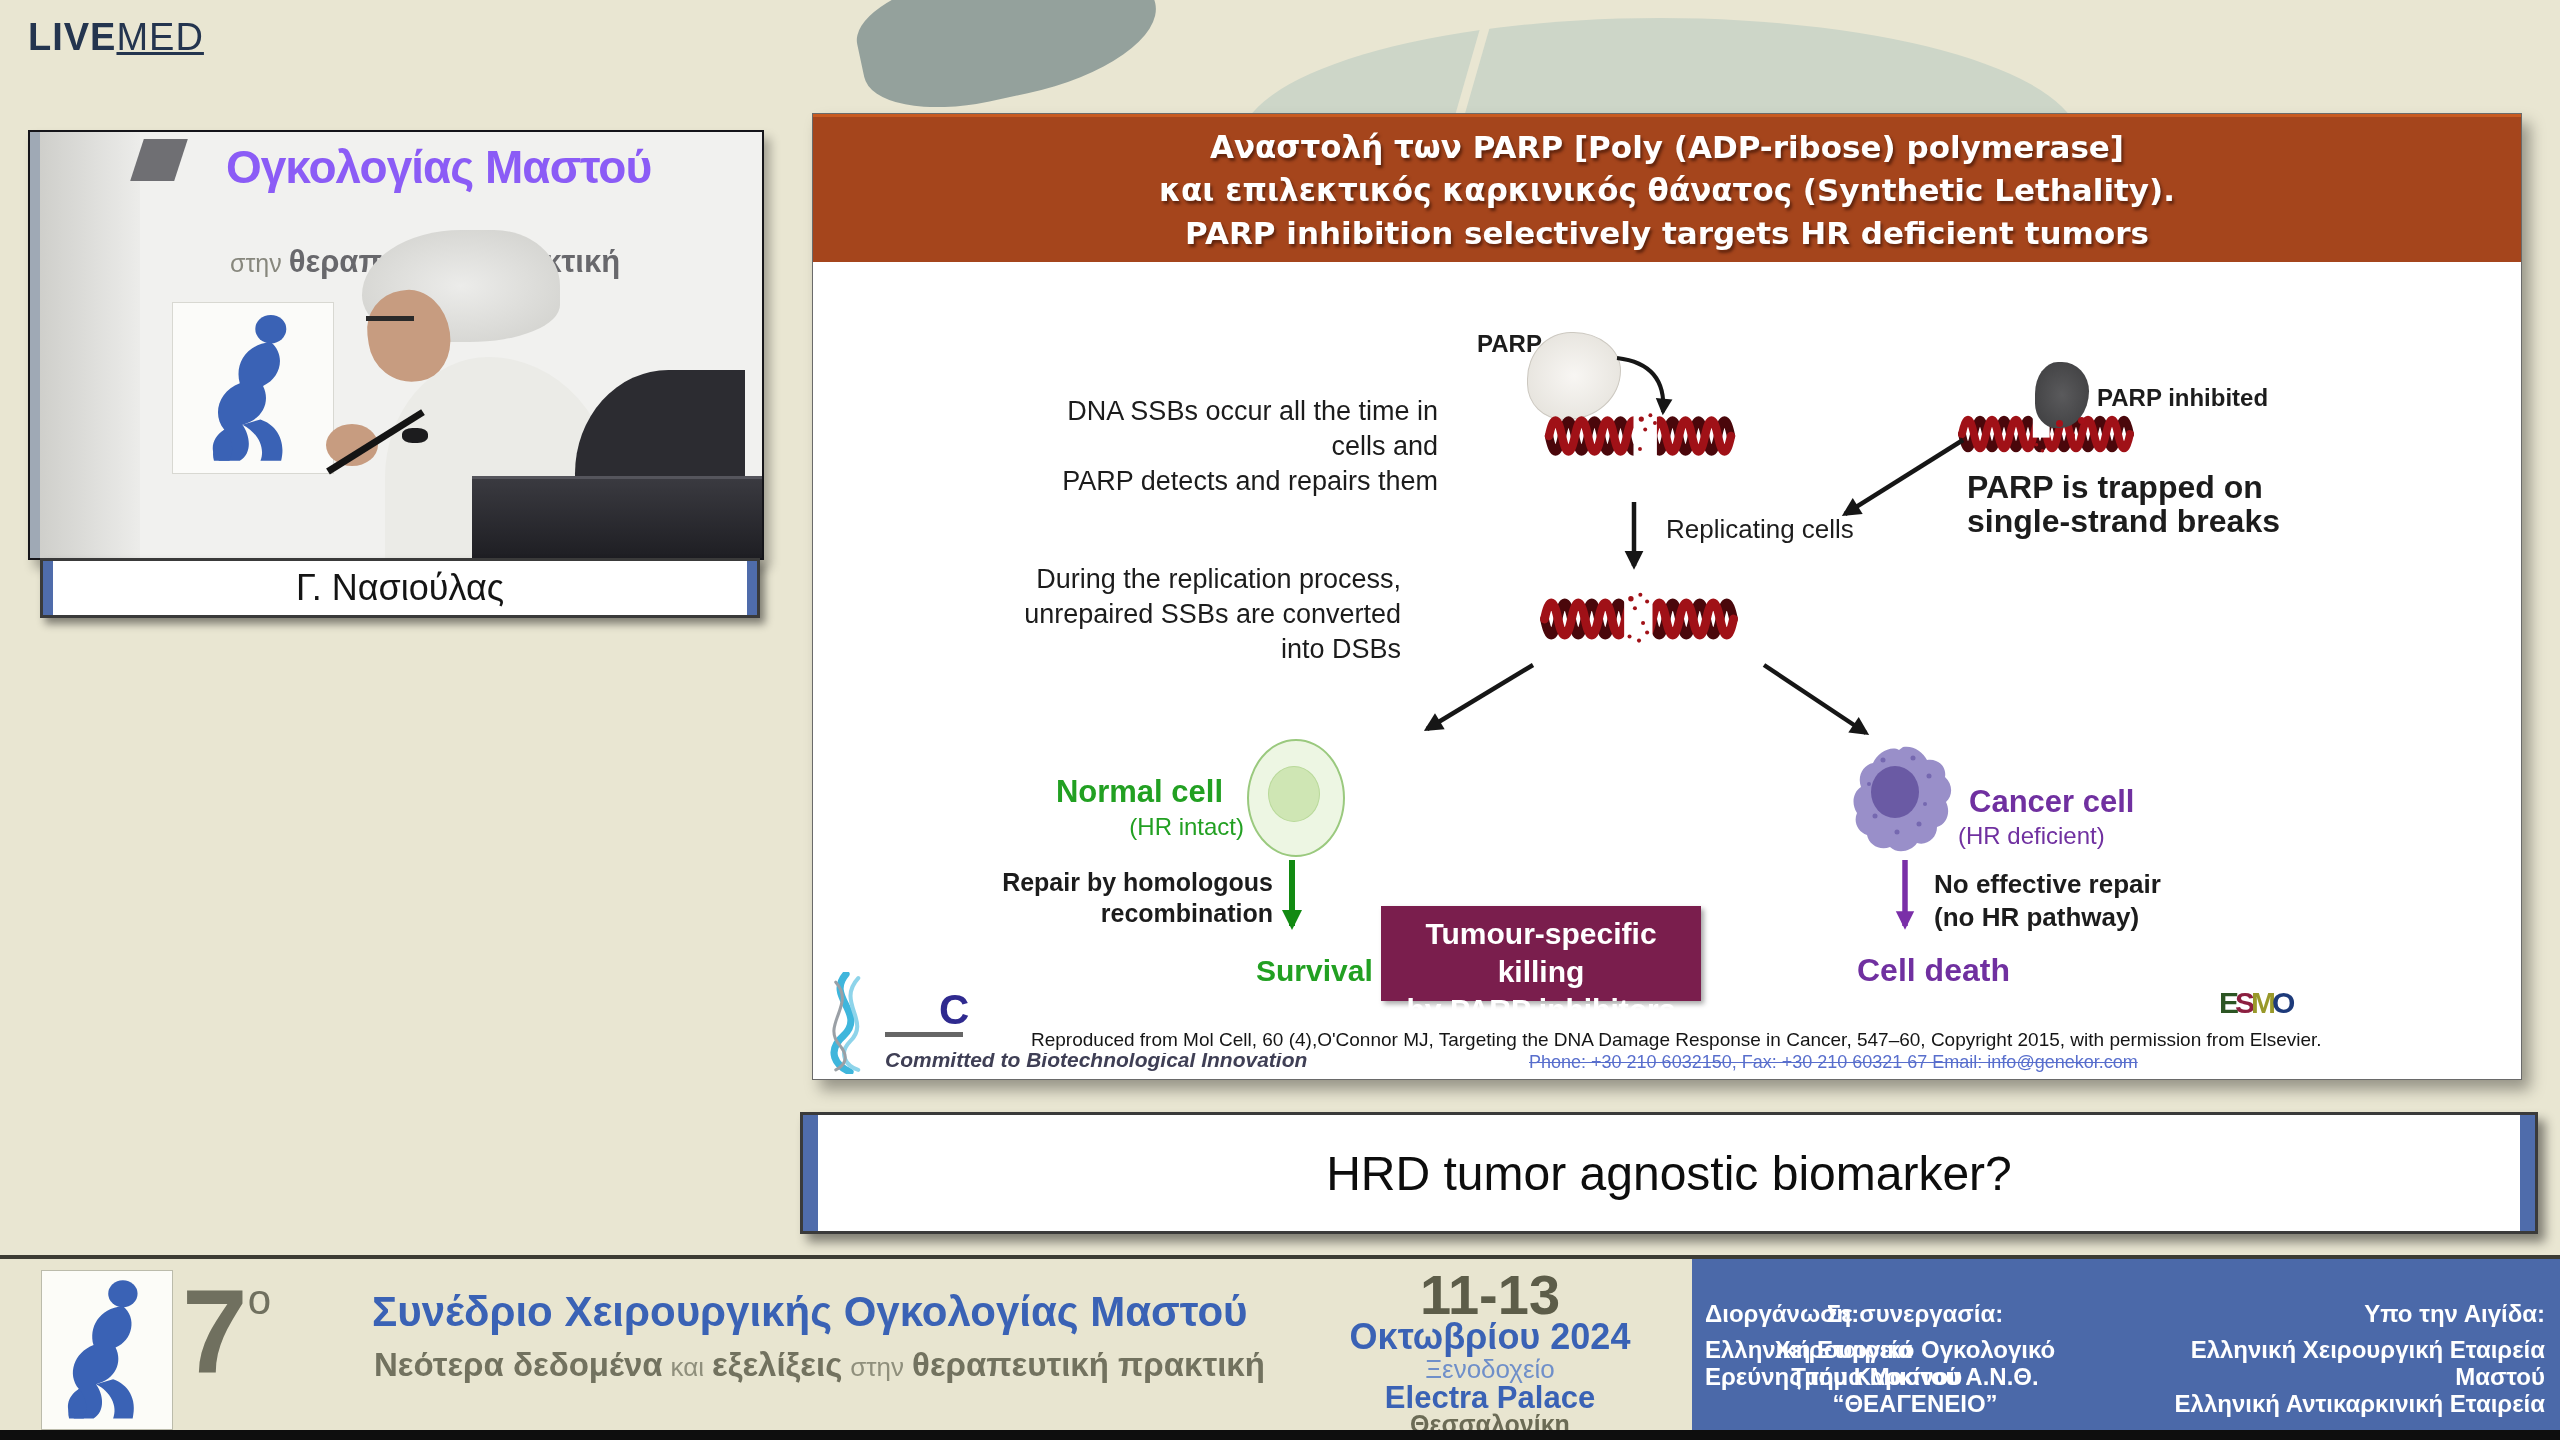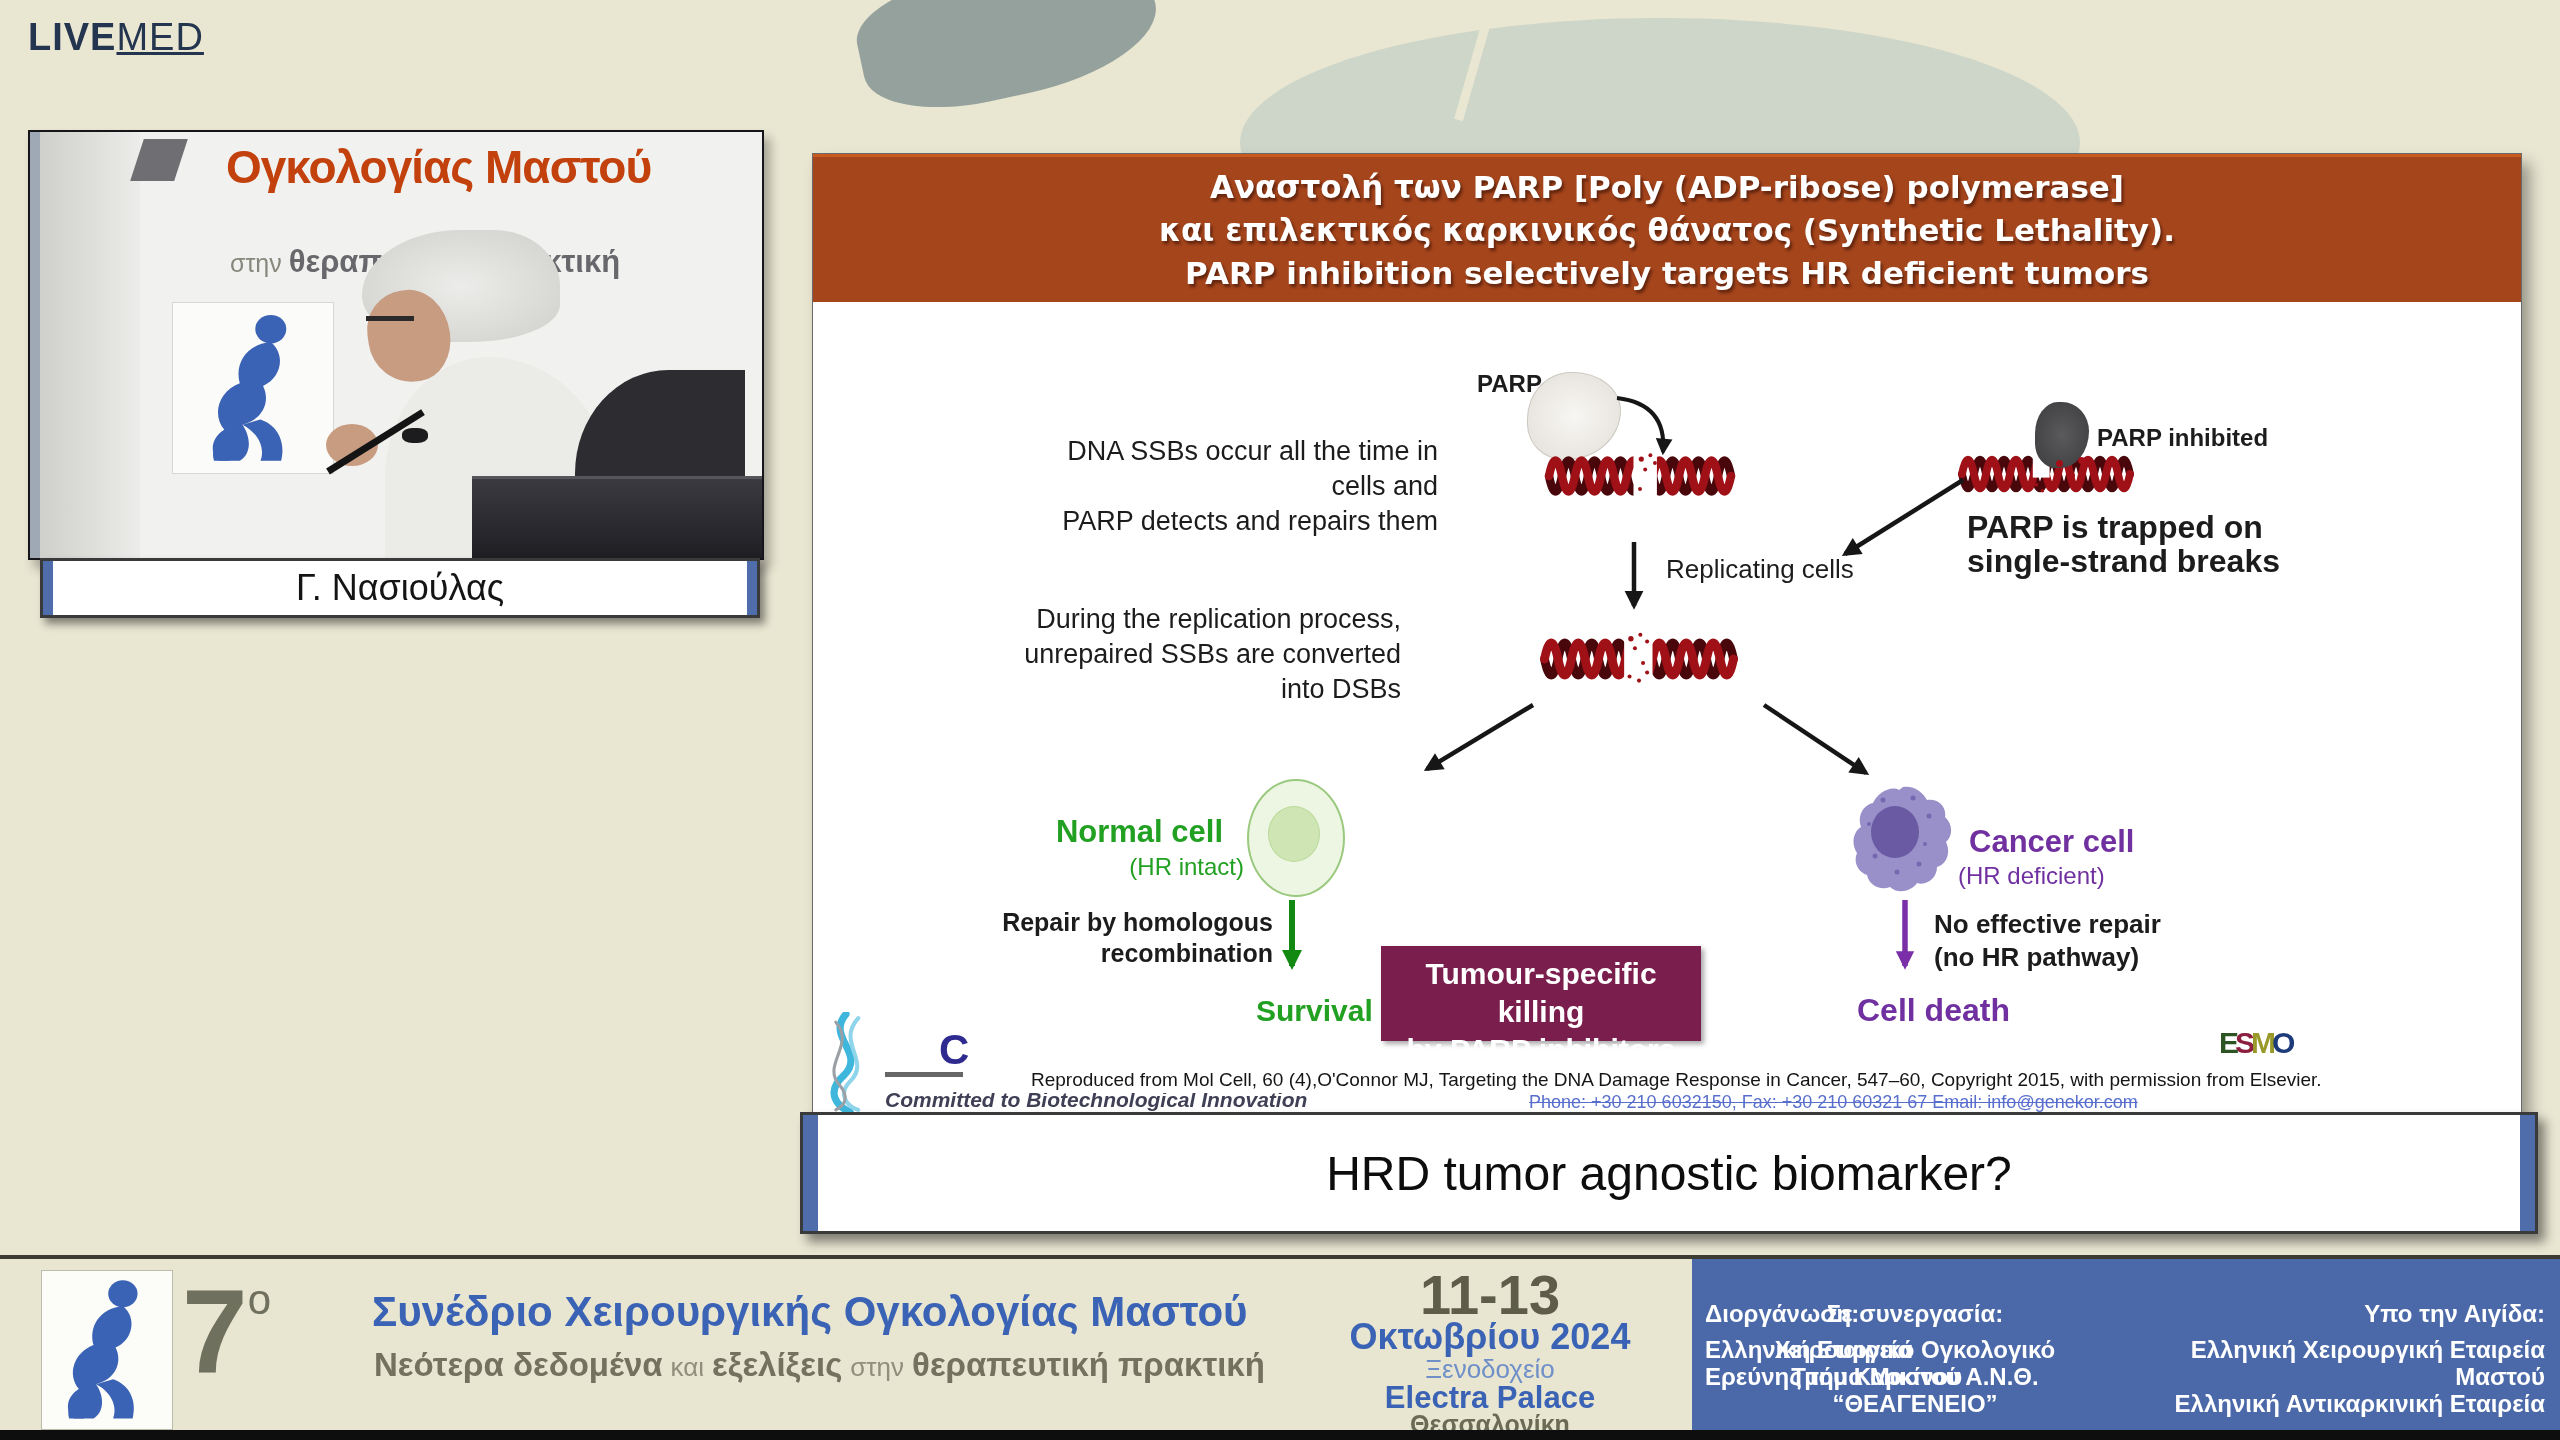--- a/index.html
+++ b/index.html
@@ -18,21 +18,21 @@
   .wm-slit{left:1468px;top:20px;width:9px;height:102px;background:#e9e6d2;transform:rotate(16deg);}
   .wm-dark{left:858px;top:-32px;width:300px;height:128px;background:#8b9996;opacity:.9;
            border-radius:40% 60% 55% 45%;transform:rotate(-12deg);}
 
   
   .video{left:28px;top:130px;width:732px;height:426px;background:#f1f1ef;border:2px solid #15151a;
          box-shadow:6px 8px 10px rgba(0,0,0,.30);overflow:hidden;}
   .v-edge{left:0;top:0;width:10px;height:426px;background:#9fa9b5;}
   .v-wall{left:10px;top:0;width:100px;height:426px;background:linear-gradient(90deg,#cfcfcb,#ececea);}
   .v-stripe{left:107px;top:7px;width:44px;height:42px;background:#6f6f73;transform:skewX(-18deg);}
-  .v-title{left:196px;top:8px;font-size:46px;font-weight:bold;color:#c2410c;letter-spacing:-1px;text-align:right;}
+  .v-title{left:196px;top:8px;font-size:46px;font-weight:bold;color:#8b5cf6;letter-spacing:-1px;text-align:right;}
   .v-sub{left:200px;top:66px;white-space:nowrap;}
   .v-sub .big{font-size:33px;font-weight:bold;color:#5a5a5e;}
   .v-sub .sm{font-size:25px;color:#87877d;margin:0 7px;}
   .v-sub2{left:200px;top:112px;white-space:nowrap;}
   .v-sub2 .sm{font-size:25px;color:#87877d;margin-right:7px;}
   .v-sub2 .big{font-size:31px;font-weight:bold;color:#68686c;}
   .v-square{left:142px;top:170px;width:160px;height:170px;background:#fbfbf9;border:1px solid #d8d8d2;}
   .v-shirt{left:355px;top:225px;width:230px;height:201px;background:#ebebe7;
            border-radius:45% 55% 0 0 / 60% 70% 0 0;}
   .v-jacket{left:545px;top:238px;width:170px;height:188px;background:#2c2c31;border-radius:55% 0 0 0;}
@@ -53,21 +53,21 @@
   .plate .cap{position:absolute;top:0;bottom:0;background:#4f6cab;}
   .nameplate{left:40px;top:558px;width:714px;height:54px;box-shadow:5px 6px 8px rgba(0,0,0,.45);
              font-size:36px;color:#141414;}
   .nameplate .cap{width:10px;}
   .qbar{left:800px;top:1112px;width:1732px;height:116px;box-shadow:7px 8px 10px rgba(0,0,0,.45);
         font-size:48px;color:#0d0d0d;}
   .qbar .cap{width:15px;}
 
   
   .slide{left:812px;top:113px;width:1708px;height:965px;background:#ffffff;border:1px solid #6a6a6a;
-         box-shadow:8px 10px 14px rgba(0,0,0,.35);margin-top:40px;}
+         box-shadow:8px 10px 14px rgba(0,0,0,.35);}
   .s-title{left:0;top:0;width:1708px;height:148px;background:#a5451c;border-top:3px solid #c85a20;
            text-align:center;color:#fff;font-family:"DejaVu Sans",sans-serif;font-weight:bold;
            font-size:31px;line-height:43px;padding-top:9px;box-sizing:border-box;
            text-shadow:2px 3px 3px rgba(40,10,0,.55);}
   .dtxt{color:#1c1c1c;font-size:27px;line-height:35px;}
   .bold{font-weight:bold;}
   .green{color:#22a022;}
   .purple{color:#7030a0;}
   .dna{position:absolute;}
   .blob-parp{left:714px;top:218px;width:92px;height:86px;background:radial-gradient(#f8f6f3,#e2dfd8);

